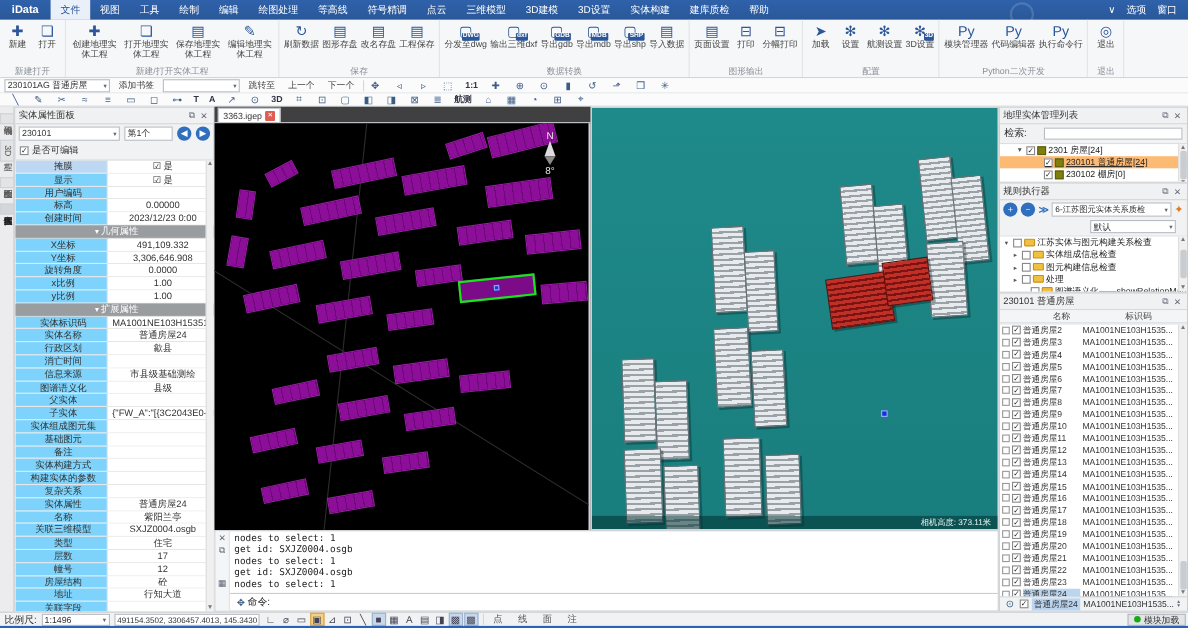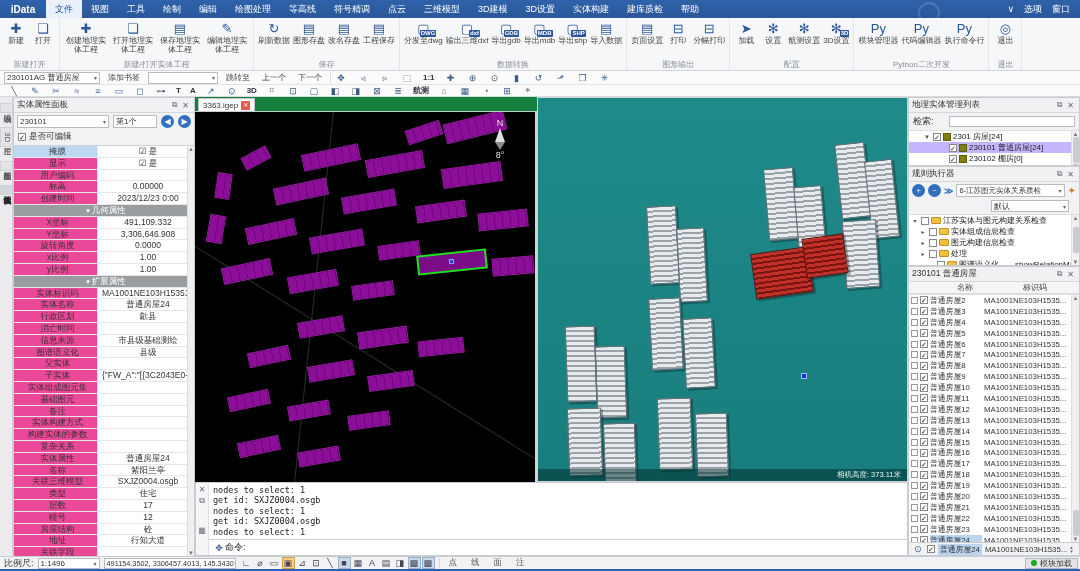--- a/index.html
+++ b/index.html
@@ -37,29 +37,29 @@
   .phead{height:15px;display:flex;align-items:center;padding:0 3px;background:#f0f1f2;border-bottom:1px solid #d4d7da;color:#333;}
   .phead .t{flex:1;font-size:8.5px;}
   .phico{width:11px;text-align:center;color:#667;font-size:8px;}
   #pp-combos{display:flex;align-items:center;gap:2px;padding:2px 3px;justify-content:space-between;}
   #pp-combos .combo{height:13px;}
   .cirbtn{width:13px;height:13px;border-radius:50%;background:#2f6fbe;color:#fff;font-size:8px;line-height:13px;text-align:center;}
   #pp-check{display:flex;align-items:center;gap:3px;padding:1px 4px 2px;font-size:8.5px;color:#333;}
   .chk{width:8px;height:8px;border:1px solid #888;background:#fff;font-size:7px;line-height:7px;text-align:center;color:#222;}
   #pgrid{flex:1;position:relative;background:#fff;border-top:1px solid #cfd2d6;overflow:hidden;}
   .prow{display:flex;height:11.8px;border-bottom:1px solid #e6e6e6;text-align:center;}
-  .prow .pn{width:84px;padding-left:4px;background:#ec4899;border-right:1px solid #e6e6e6;font-size:8.5px;line-height:11.8px;white-space:nowrap;overflow:hidden;}
+  .prow .pn{width:84px;padding-left:4px;background:#7dd3fc;border-right:1px solid #e6e6e6;font-size:8.5px;line-height:11.8px;white-space:nowrap;overflow:hidden;}
   .prow .pv{flex:1;padding-left:4px;background:#fff;font-size:8.5px;line-height:11.8px;white-space:nowrap;overflow:hidden;}
   .prow.hl .pn{background:#bcd8f2;}
   .prow.section{background:#9a9da0;}
   .prow.section .pn{background:#9a9da0;color:#fff;width:100%;border-right:none;}
   .prow.section .pn::before{content:"▾ ";font-size:7px;}
   .gsb{position:absolute;right:0;top:0;width:7px;height:100%;background:#f0f0f0;border-left:1px solid #ddd;font-size:6px;color:#777;display:flex;flex-direction:column;justify-content:space-between;align-items:center;}
   
-  #doctabs{position:absolute;left:195px;top:97px;width:342px;height:15px;background:#15803d;border-bottom:1px solid #c8cbd0;display:flex;align-items:flex-end;padding-left:3px;}
+  #doctabs{position:absolute;left:195px;top:97px;width:342px;height:15px;background:#404040;border-bottom:1px solid #c8cbd0;display:flex;align-items:flex-end;padding-left:3px;}
   .doctab{background:#fff;border:1px solid #c0c3c8;border-bottom:none;height:13px;display:flex;align-items:center;gap:3px;padding:0 4px;font-size:8px;color:#333;}
   .closered{width:9px;height:9px;background:#e05c50;color:#fff;font-size:6px;line-height:9px;text-align:center;border-radius:1px;}
   #canvas2d{position:absolute;left:195px;top:112px;width:342px;height:370px;background:#000;overflow:hidden;border-right:2px solid #cfd2d6;}
   .gline{position:absolute;background:#2c2c2c;}
   .b2{position:absolute;background:repeating-linear-gradient(90deg,#8d0f99 0 7px,#6f087b 7px 8px);outline:1px solid #9b1ca8;}
   #selbld{position:absolute;background:#7c0b87;border:2px solid #17e617;}
   #selbld .hdl{position:absolute;left:50%;top:50%;width:5px;height:5px;margin:-3px 0 0 -3px;background:#2038e0;border:1px solid #7fb0ff;}
   #north{position:absolute;display:flex;flex-direction:column;align-items:center;color:#e6e6e6;}
   #north .nup{width:0;height:0;border-left:5px solid transparent;border-right:5px solid transparent;border-bottom:14px solid #dcdcdc;}
   #north .ndn{width:0;height:0;border-left:5px solid transparent;border-right:5px solid transparent;border-top:8px solid #8a8a8a;}
@@ -74,21 +74,21 @@
   #cmdstrip .low{margin-top:auto;margin-bottom:20px;}
   #cmdbody{flex:1;display:flex;flex-direction:column;}
   #cmdout{flex:1;font-family:"DejaVu Sans Mono",monospace;font-size:8.5px;line-height:10.4px;padding:2px 4px;color:#222;}
   #cmdprompt{height:18px;border-top:1px solid #c9ccd0;display:flex;align-items:center;padding-left:4px;font-size:9px;color:#222;}
   
   .rpanel{position:absolute;left:908px;width:172px;background:#f1f2f3;border:1px solid #c9ccd0;display:flex;flex-direction:column;}
   #srchrow{display:flex;align-items:center;gap:15px;padding:2px 4px;}
   #srchrow input{flex:1;height:11px;border:1px solid #b8bcc2;background:#fff;font-size:8px;}
   .treebox{flex:1;background:#fff;border-top:1px solid #dcdfe2;position:relative;overflow:hidden;}
   .trow{display:flex;align-items:center;gap:2px;height:11px;font-size:8px;color:#222;white-space:nowrap;overflow:hidden;}
-  .trow.sel{background:#c4b5fd;}
+  .trow.sel{background:#fdba74;text-decoration:underline;}
   .arr{width:8px;text-align:center;font-size:6px;color:#555;}
   .cbox{width:8px;height:8px;background:#7f7f10;border:1px solid #5d5d0c;}
   .folder{width:10px;height:7px;background:#f0c040;border:1px solid #c89020;border-radius:1px;}
   #ruletools{display:flex;align-items:center;gap:3px;padding:2px 3px;}
   #ruletools .combo{flex:1;height:13px;font-size:7.5px;}
   #defrow{display:flex;justify-content:flex-end;padding:1px 10px 2px 3px;}
   #defrow .combo{width:78px;height:12px;}
   .chev{color:#2f6fbe;font-size:9px;font-weight:bold;}
   .orangeic{color:#e07820;font-size:10px;}
   

